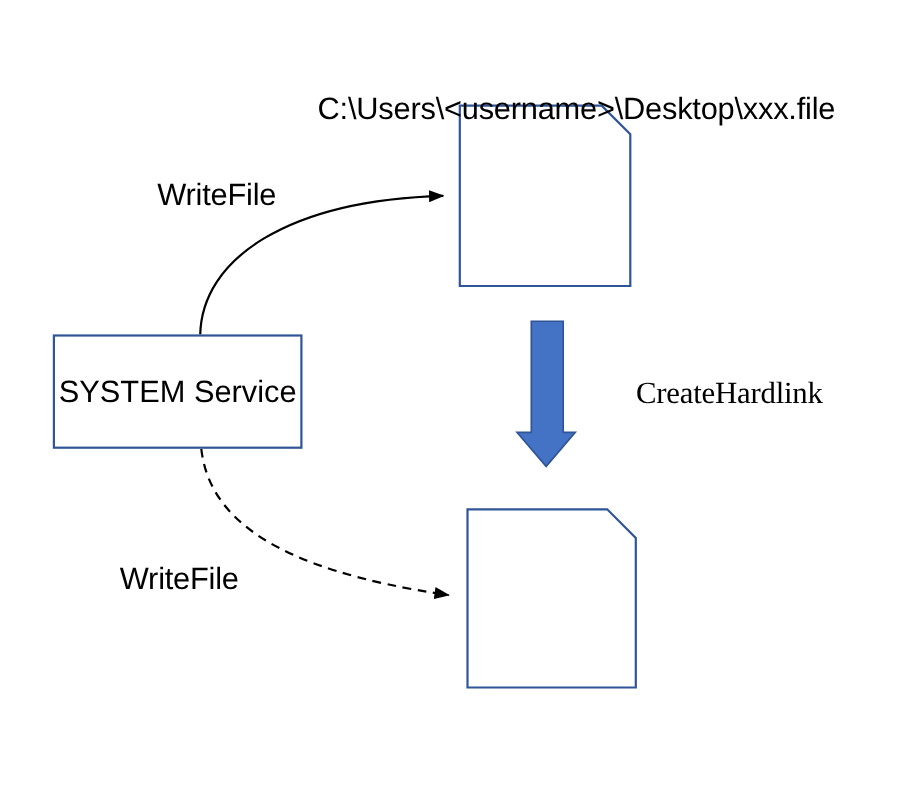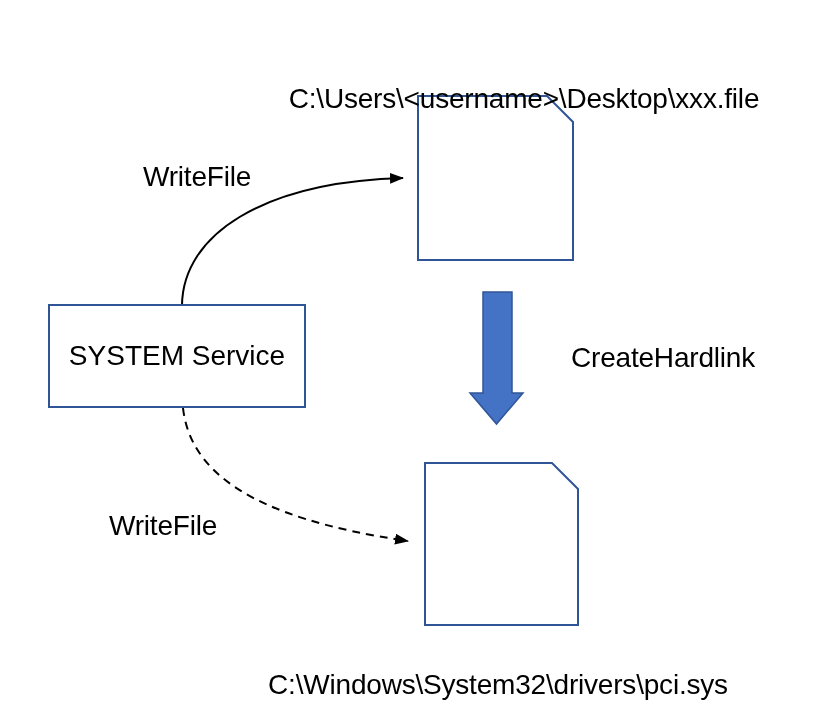--- a/index.html
+++ b/index.html
@@ -26,21 +26,21 @@
     font-size: 28px;
     line-height: 1.2;
     color: var(--text, #000000);
     white-space: nowrap;
     letter-spacing: -0.2px;
   }
   .node-box {
     position: absolute;
     left: 48px;
     top: 304px;
-    width: 258px;
+    width: 227px;
     height: 104px;
     box-sizing: border-box;
     border: 2px solid var(--shape-border, #2f5597);
     background: #ffffff;
     display: flex;
     align-items: center;
     justify-content: center;
     font-size: 28px;
     color: var(--text, #000000);
   }
@@ -89,19 +89,18 @@
   </svg>
 
   <div class="node-box">
     <span>SYSTEM Service</span>
   </div>
 
   <div class="label" style="left:524px; top:57px;margin-top:42px;">C:\Users\&lt;username&gt;\Desktop\xxx.file</div>
 
   <div class="label" style="left:197px; top:177px;">WriteFile</div>
 
-  <div class="label" style="left:663px; top:358px;">CreateHardlink</div>
+  <div class="label" style="left:663px; top:358px;font-family:Liberation Serif, serif;">CreateHardlink</div>
 
   <div class="label" style="left:163px; top:526px;">WriteFile</div>
 
-  <div class="label" style="left:498px; top:685px;">C:\Windows\System32\drivers\pci.sys</div>
 
 </div>
 
 </body></html>

